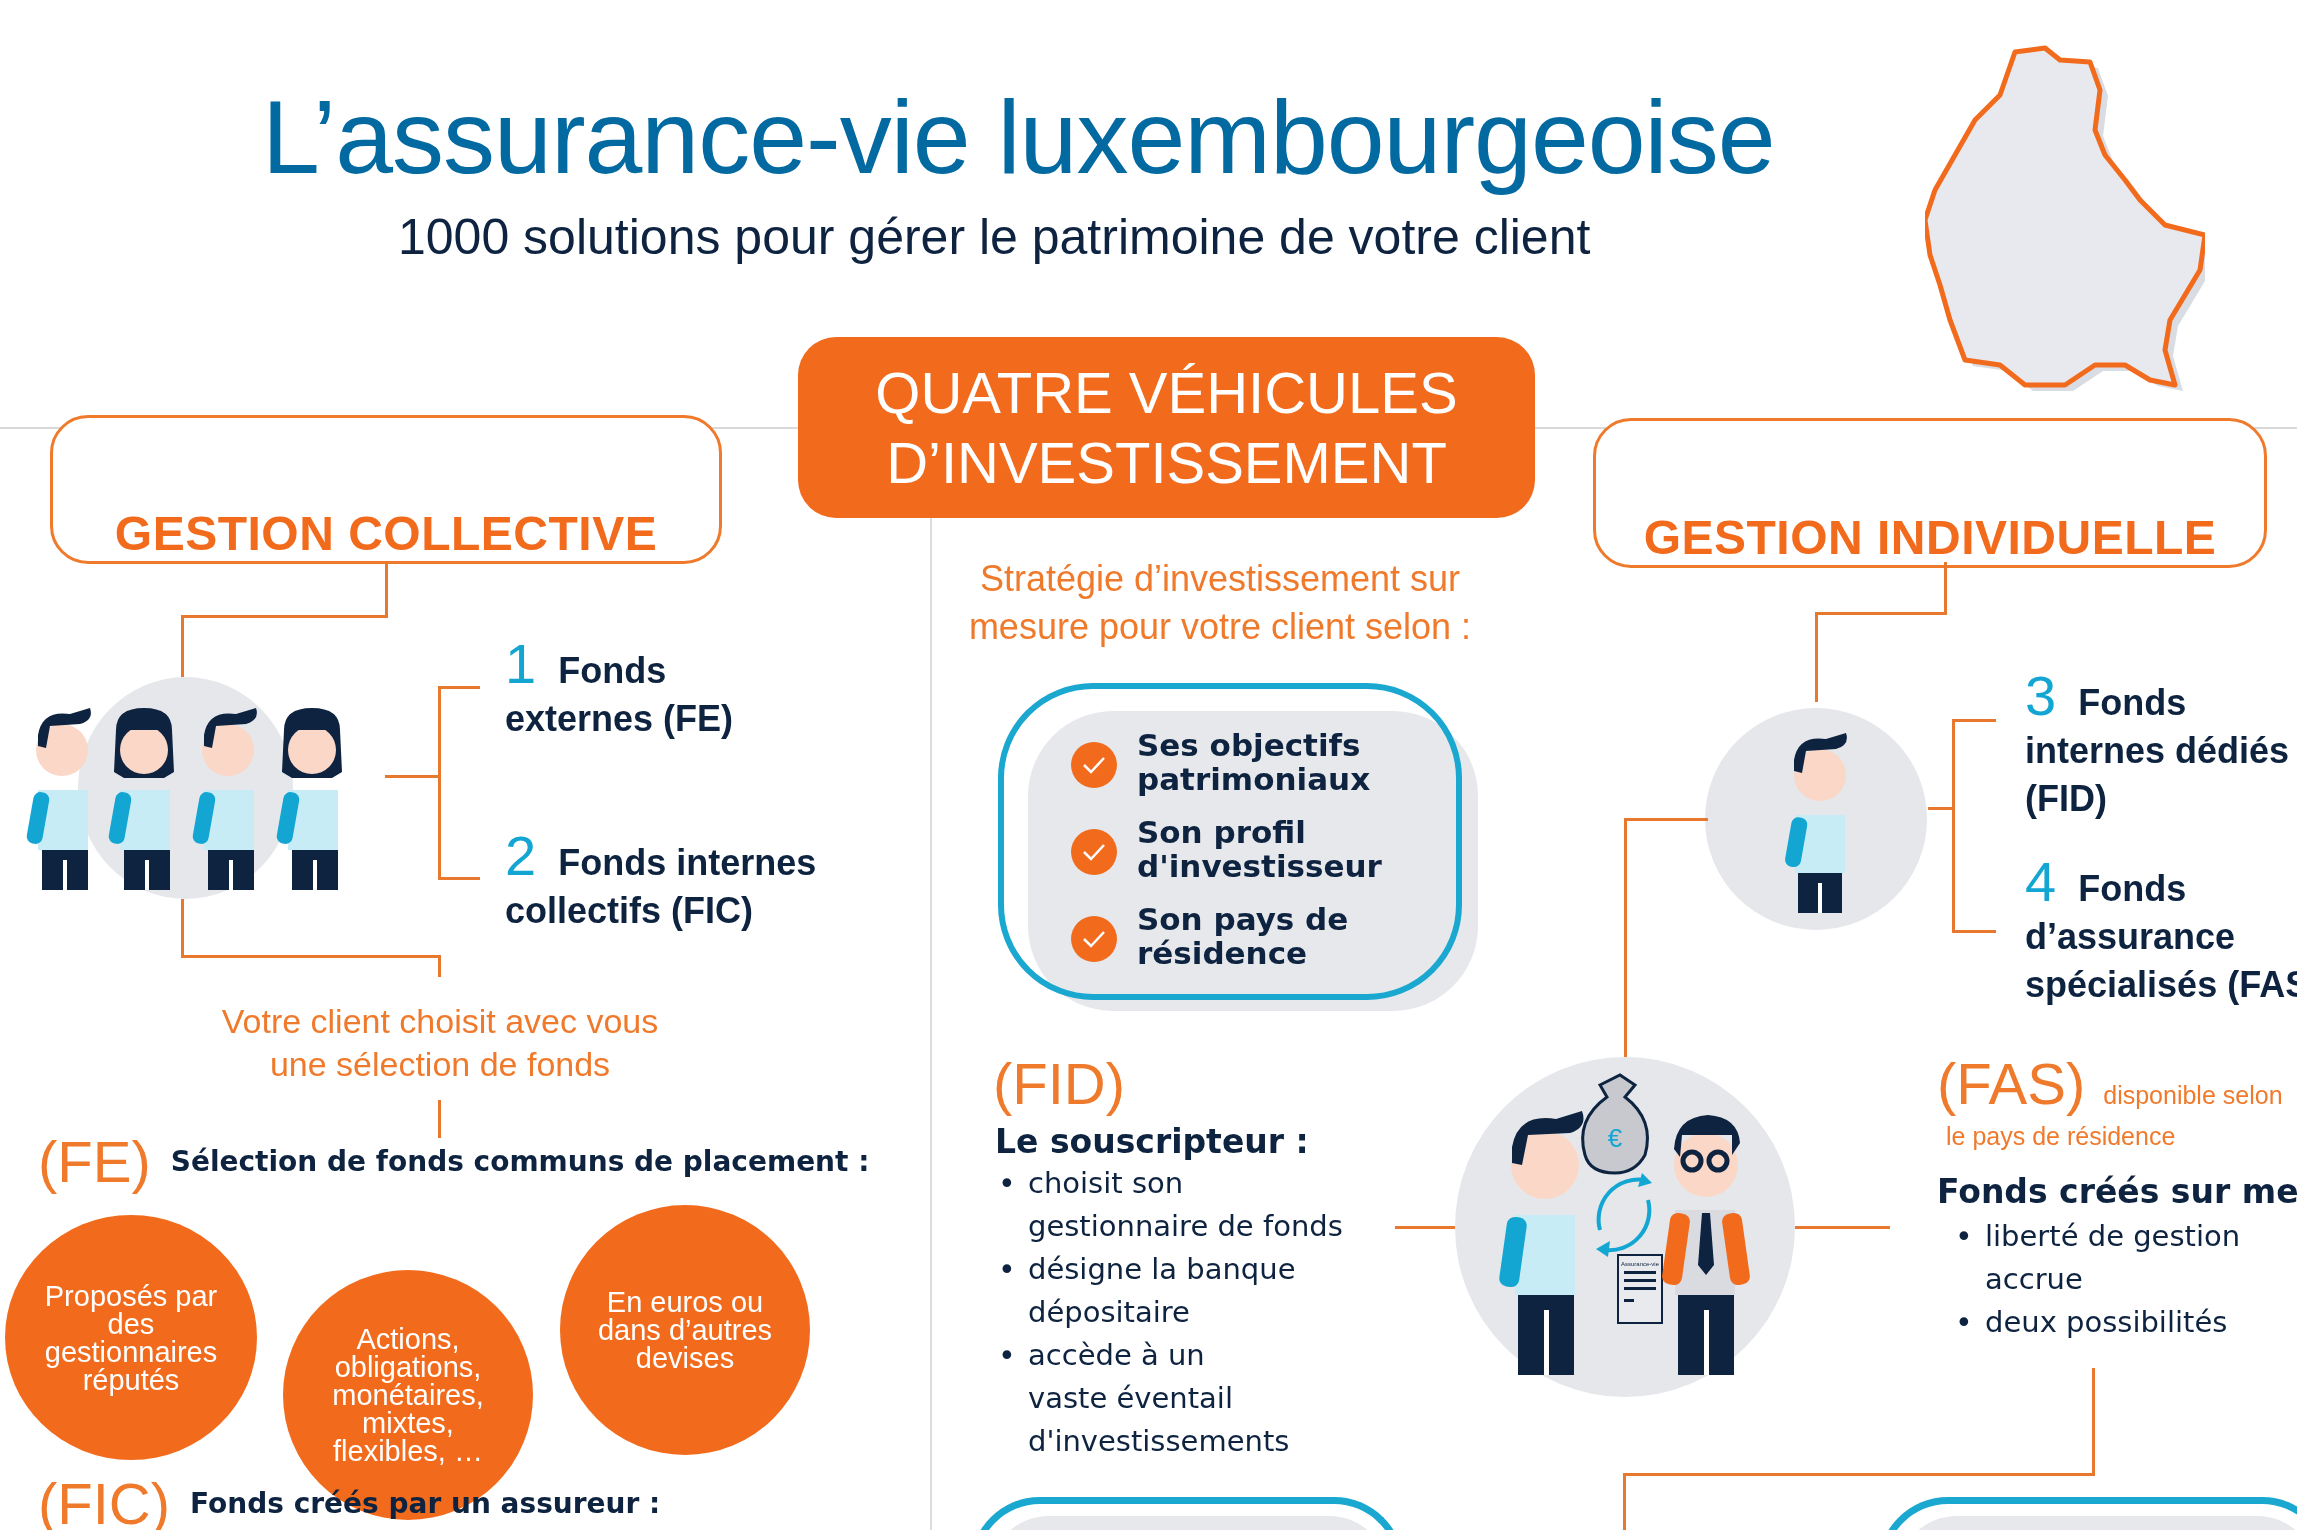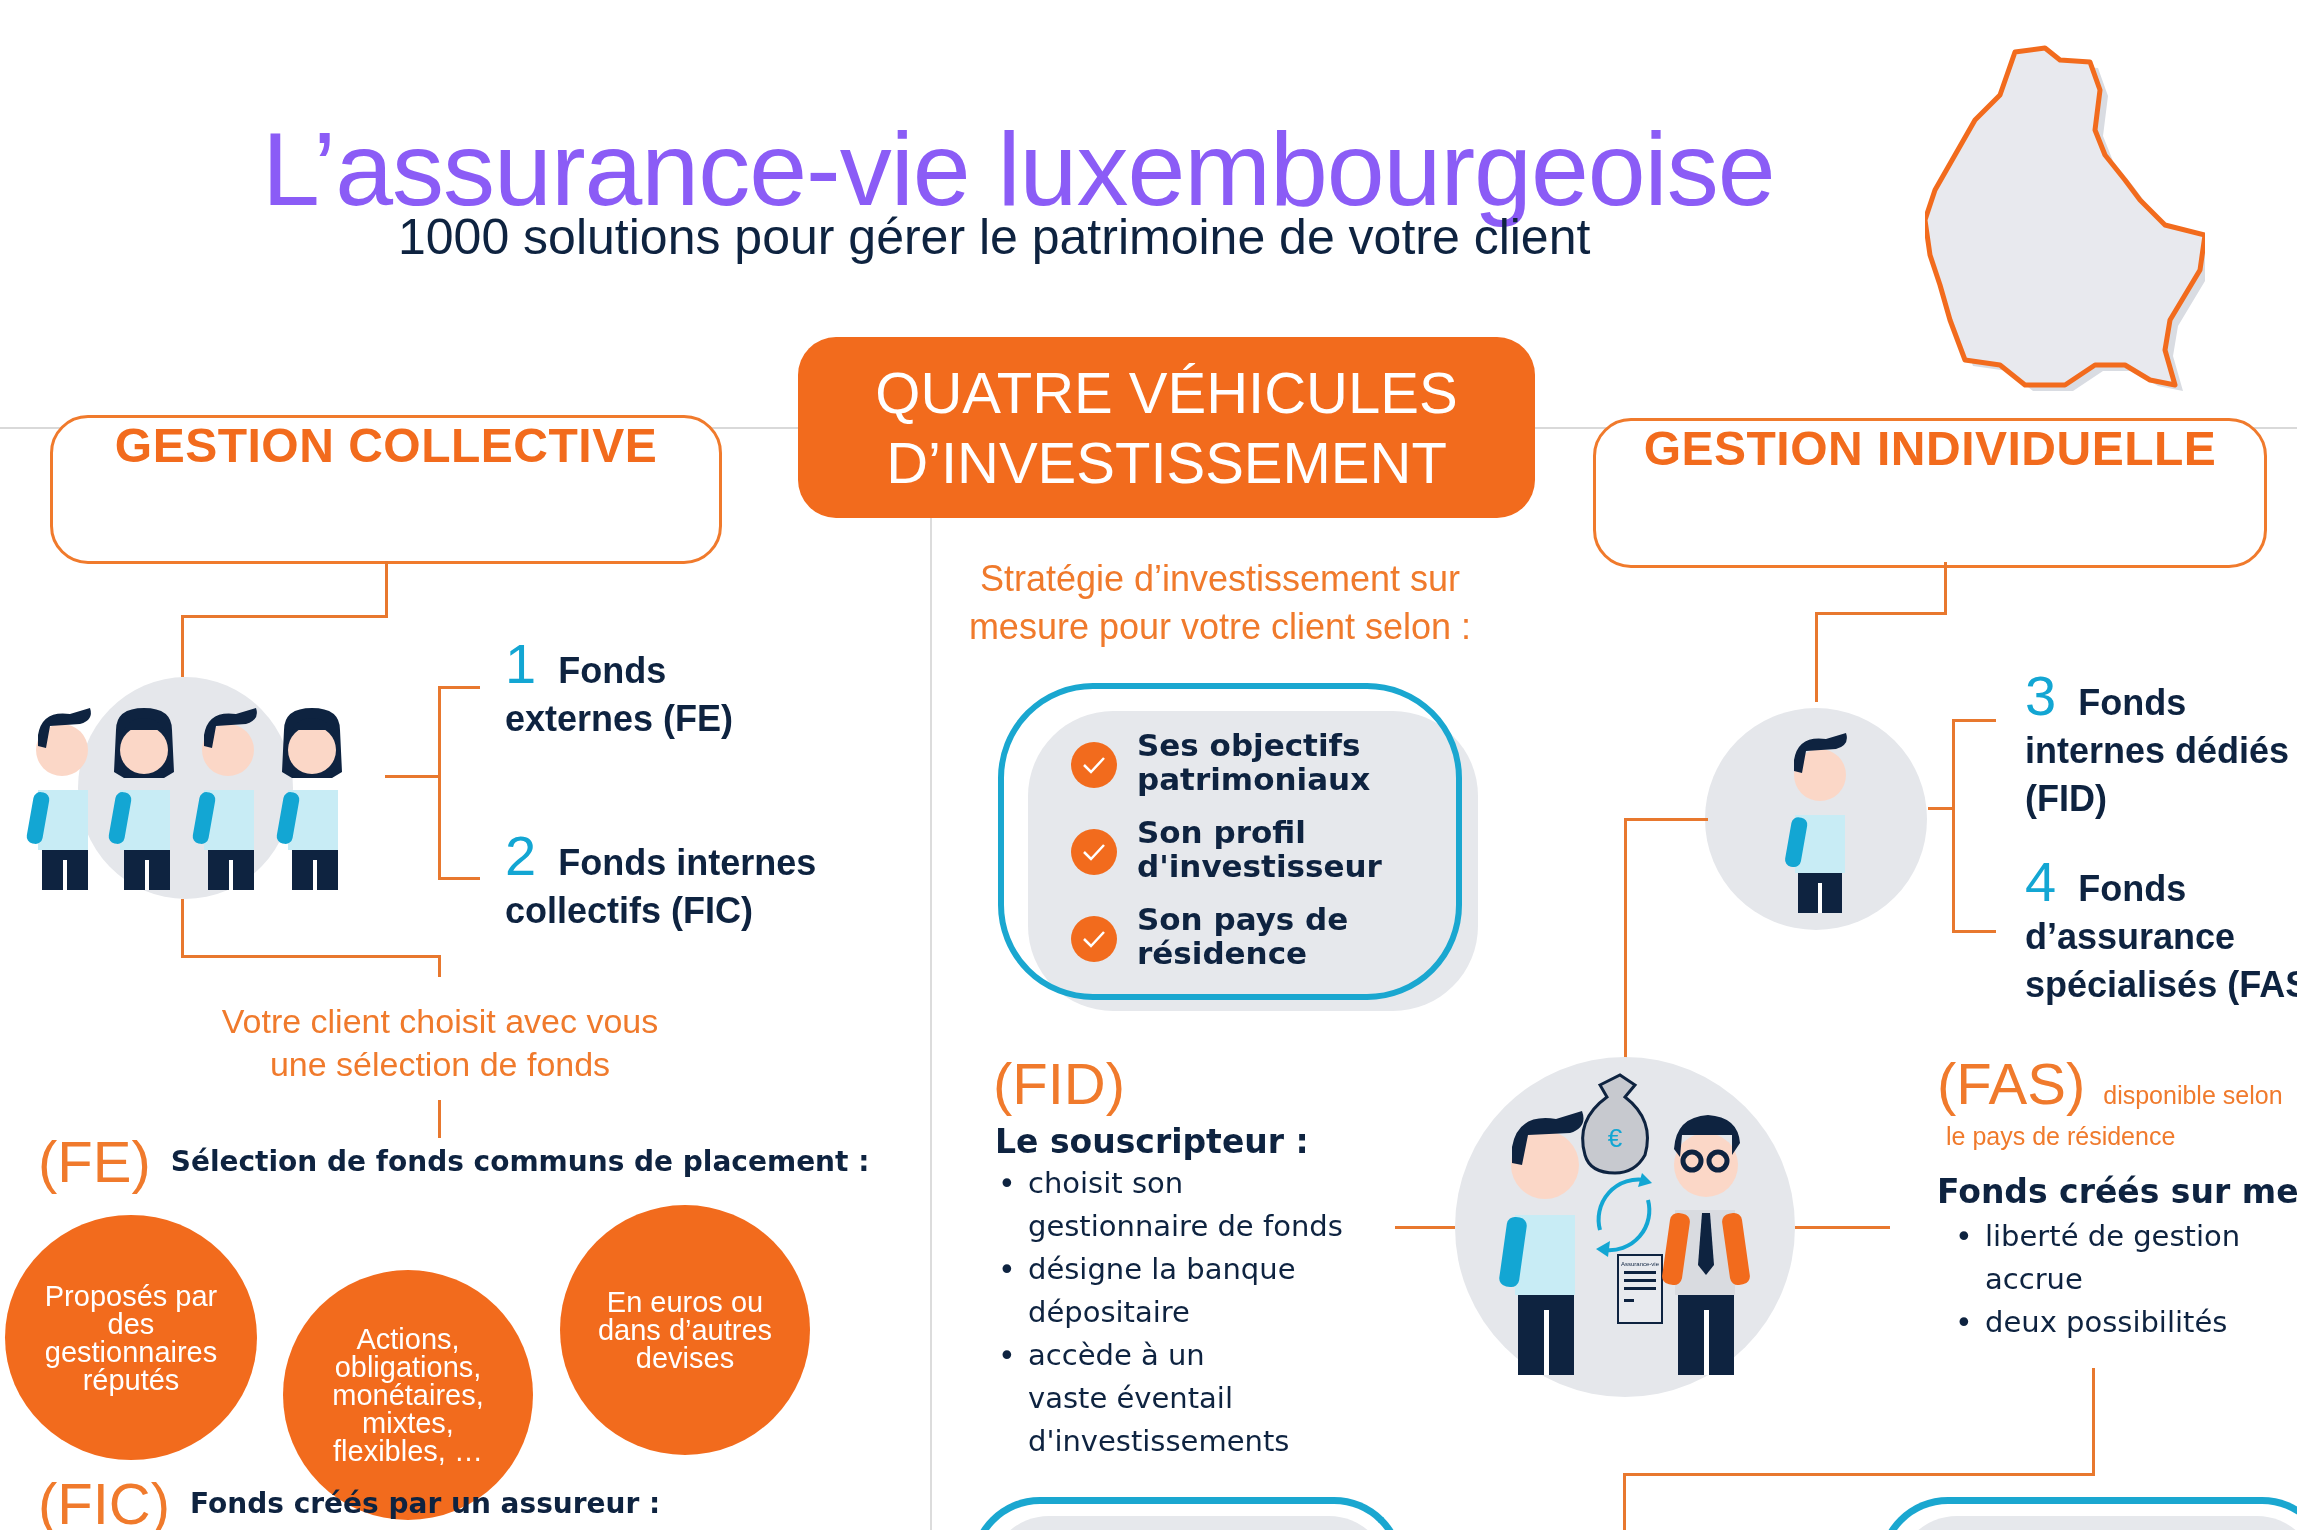--- a/index.html
+++ b/index.html
@@ -1,22 +1,22 @@
 <!DOCTYPE html>
 <html><head>
 <meta charset="utf-8">
 <style>
   html,body{margin:0;padding:0;background:#fff;}
   body{width:2297px;height:1530px;position:relative;overflow:hidden;font-family:"DejaVu Sans","Liberation Sans",sans-serif;color:#0e2340;}
   .abs{position:absolute;}
-  .title{left:262px;top:78px;font-size:104px;letter-spacing:-1px;color:#8b5cf6;white-space:nowrap;font-family:"Liberation Sans",sans-serif;margin-top:32px;}
+  .title{left:262px;top:78px;font-size:104px;letter-spacing:-1px;color:#0369a1;white-space:nowrap;font-family:"Liberation Sans",sans-serif;}
   .subtitle{left:398px;top:208px;font-size:50px;color:#0e2340;white-space:nowrap;font-family:"Liberation Sans",sans-serif;}
   .hline{left:0;top:427px;width:2297px;height:2px;background:#d9d9d9;}
   .vline{left:930px;top:518px;width:2px;height:1012px;background:#dcdcdc;}
-  .head-box{border:3px solid #f07a2c;border-radius:38px;background:#fff;display:flex;align-items:flex-start;justify-content:center;color:#f26b1d;font-weight:bold;font-size:48px;font-family:"Liberation Sans",sans-serif;letter-spacing:0.5px;}
+  .head-box{border:3px solid #f07a2c;border-radius:38px;background:#fff;display:flex;align-items:flex-end;justify-content:center;color:#f26b1d;font-weight:bold;font-size:48px;font-family:"Liberation Sans",sans-serif;letter-spacing:0.5px;}
   .main-box{left:798px;top:337px;width:737px;height:181px;background:#f26b1d;border-radius:38px;color:#fff;font-size:58px;text-align:center;display:flex;flex-direction:column;justify-content:center;line-height:70px;font-family:"Liberation Sans",sans-serif;}
   .conn{background:#e8782e;position:absolute;}
   .orange-text{color:#f07a2c;font-family:"Liberation Sans",sans-serif;}
   .num{color:#13a6d3;font-size:56px;font-weight:normal;}
   .fund-label{font-size:36px;font-weight:bold;color:#0e2340;line-height:48px;font-family:"Liberation Sans",sans-serif;}
   .circle-bg{background:#e5e7eb;border-radius:50%;position:absolute;}
   .orange-circle{background:#f26b1d;border-radius:50%;position:absolute;color:#fff;display:flex;align-items:center;justify-content:center;text-align:center;font-size:29px;line-height:28px;font-family:"Liberation Sans",sans-serif;}
   .paren{font-size:58px;color:#f07a2c;font-family:"Liberation Sans",sans-serif;}
   .strong-small{font-size:28px;font-weight:bold;color:#0e2340;}
   .check-item{position:absolute;display:flex;align-items:flex-start;}

